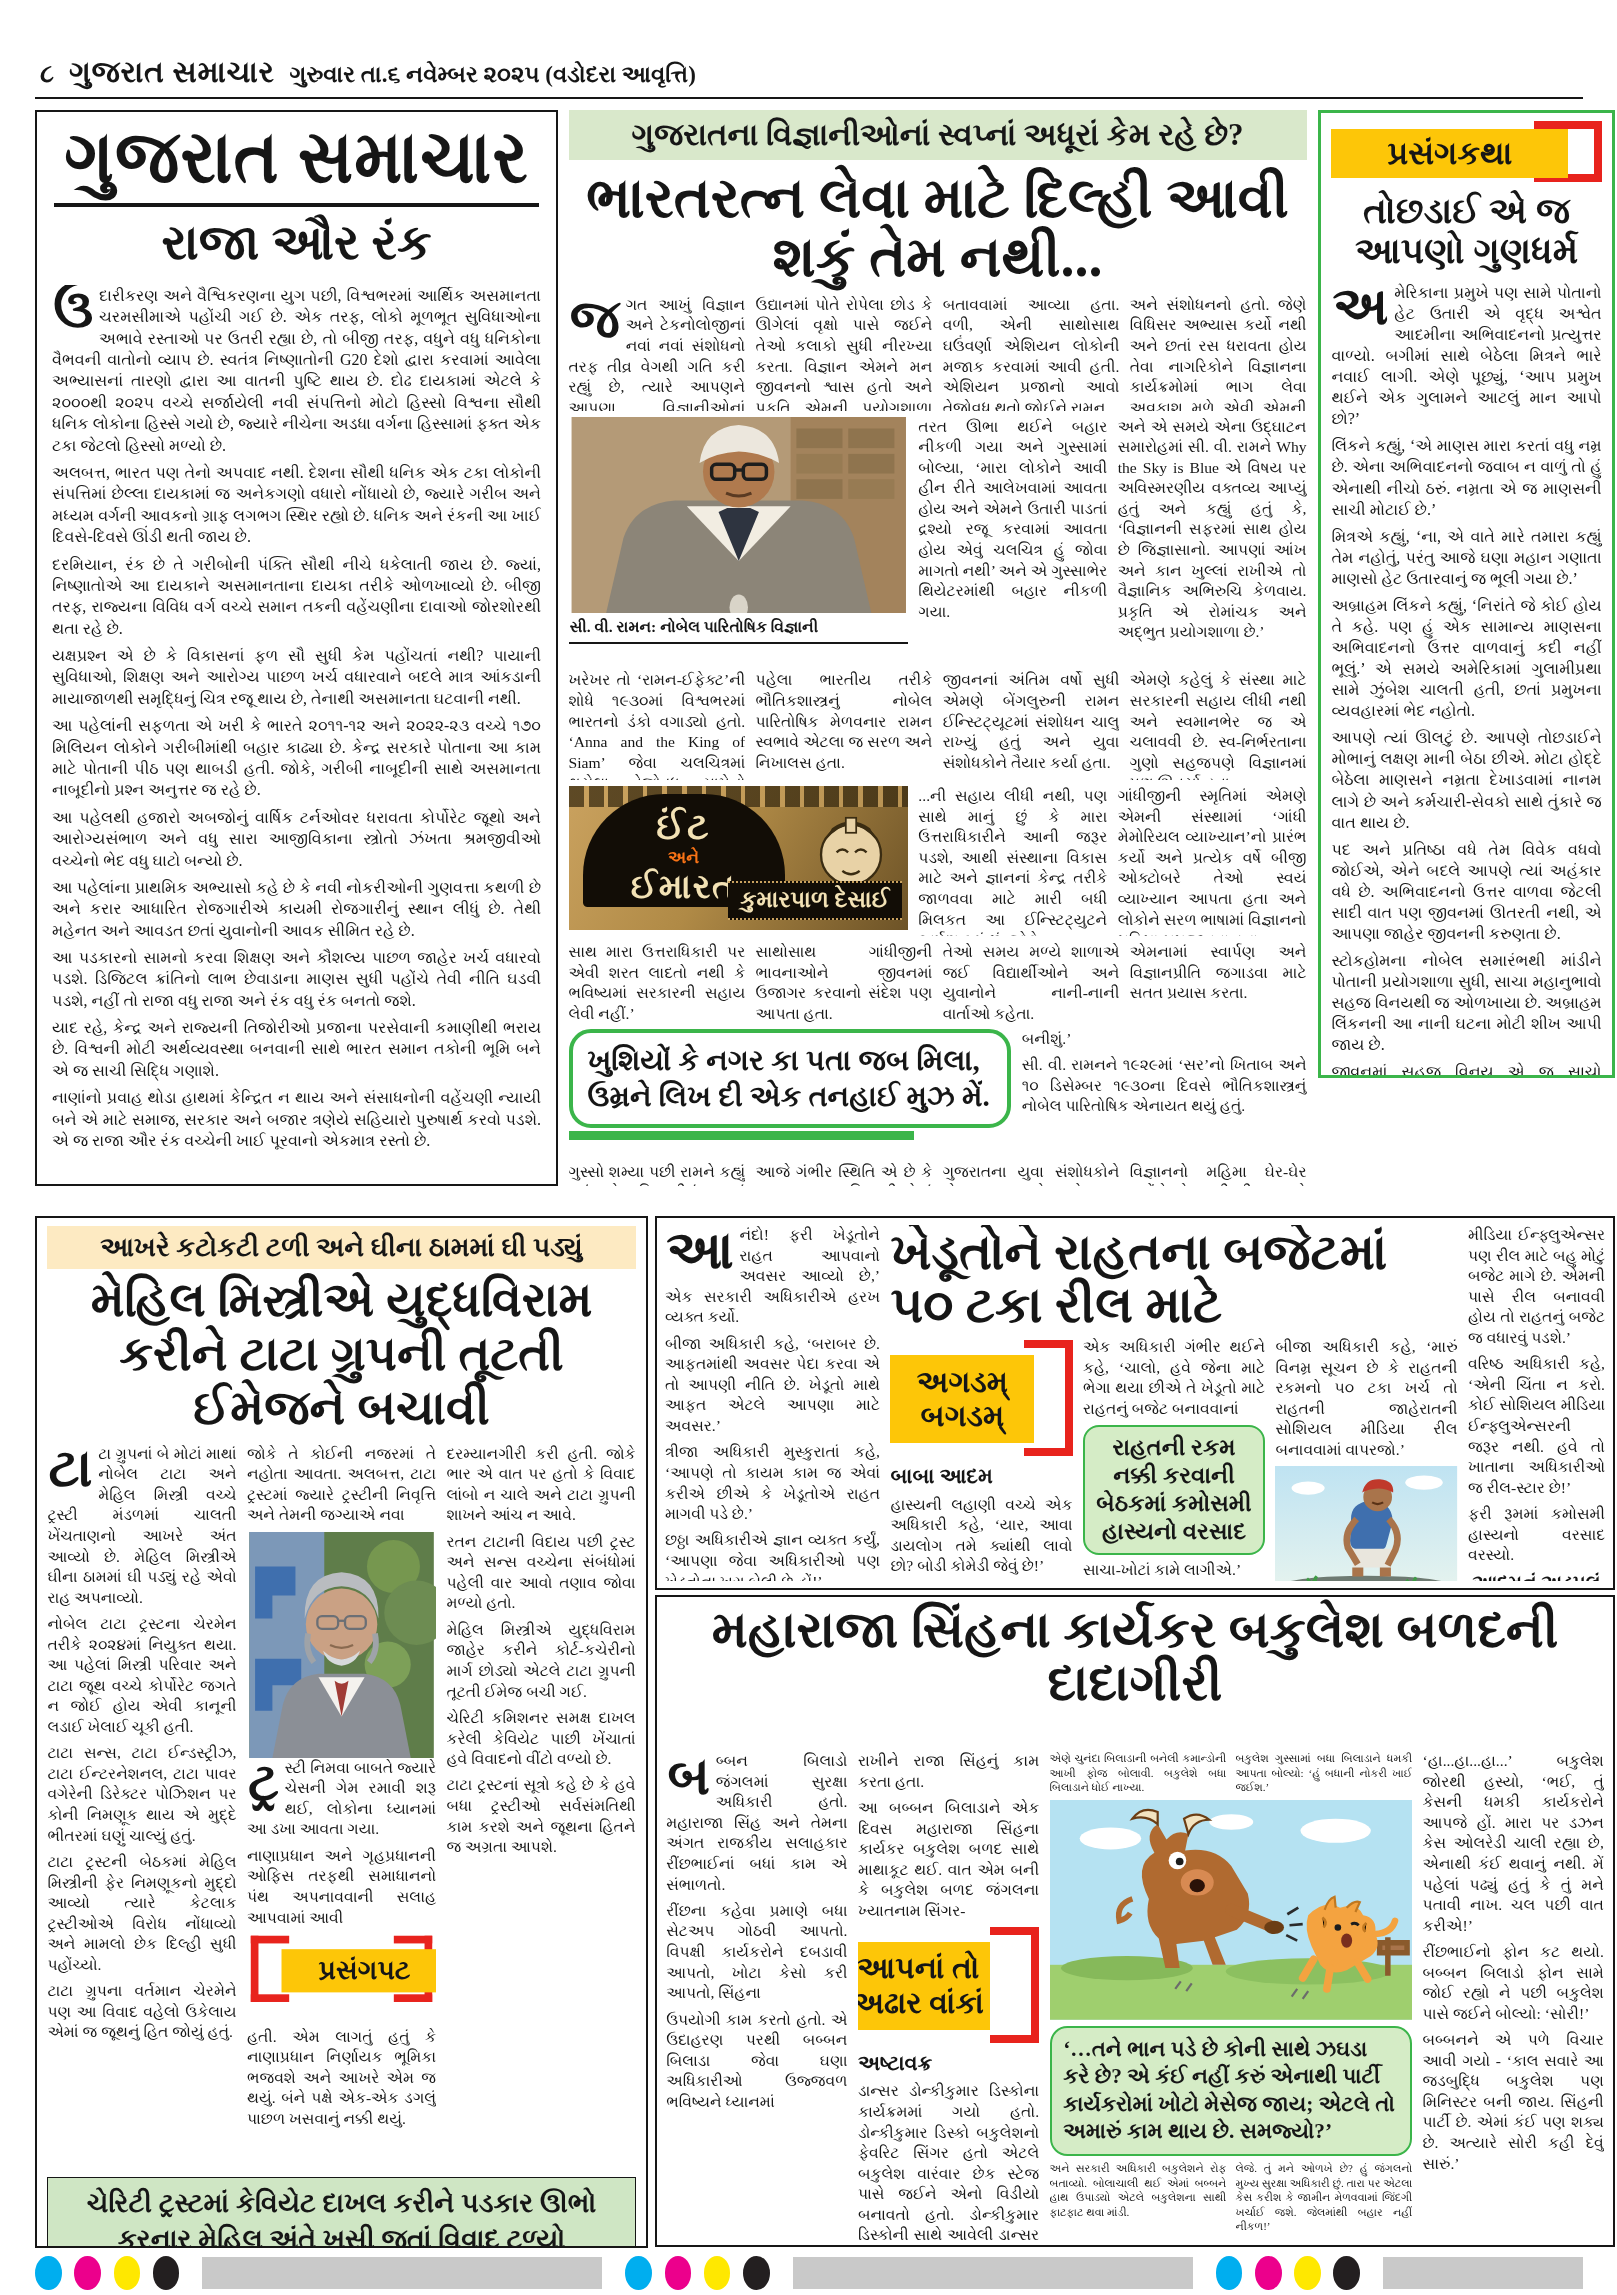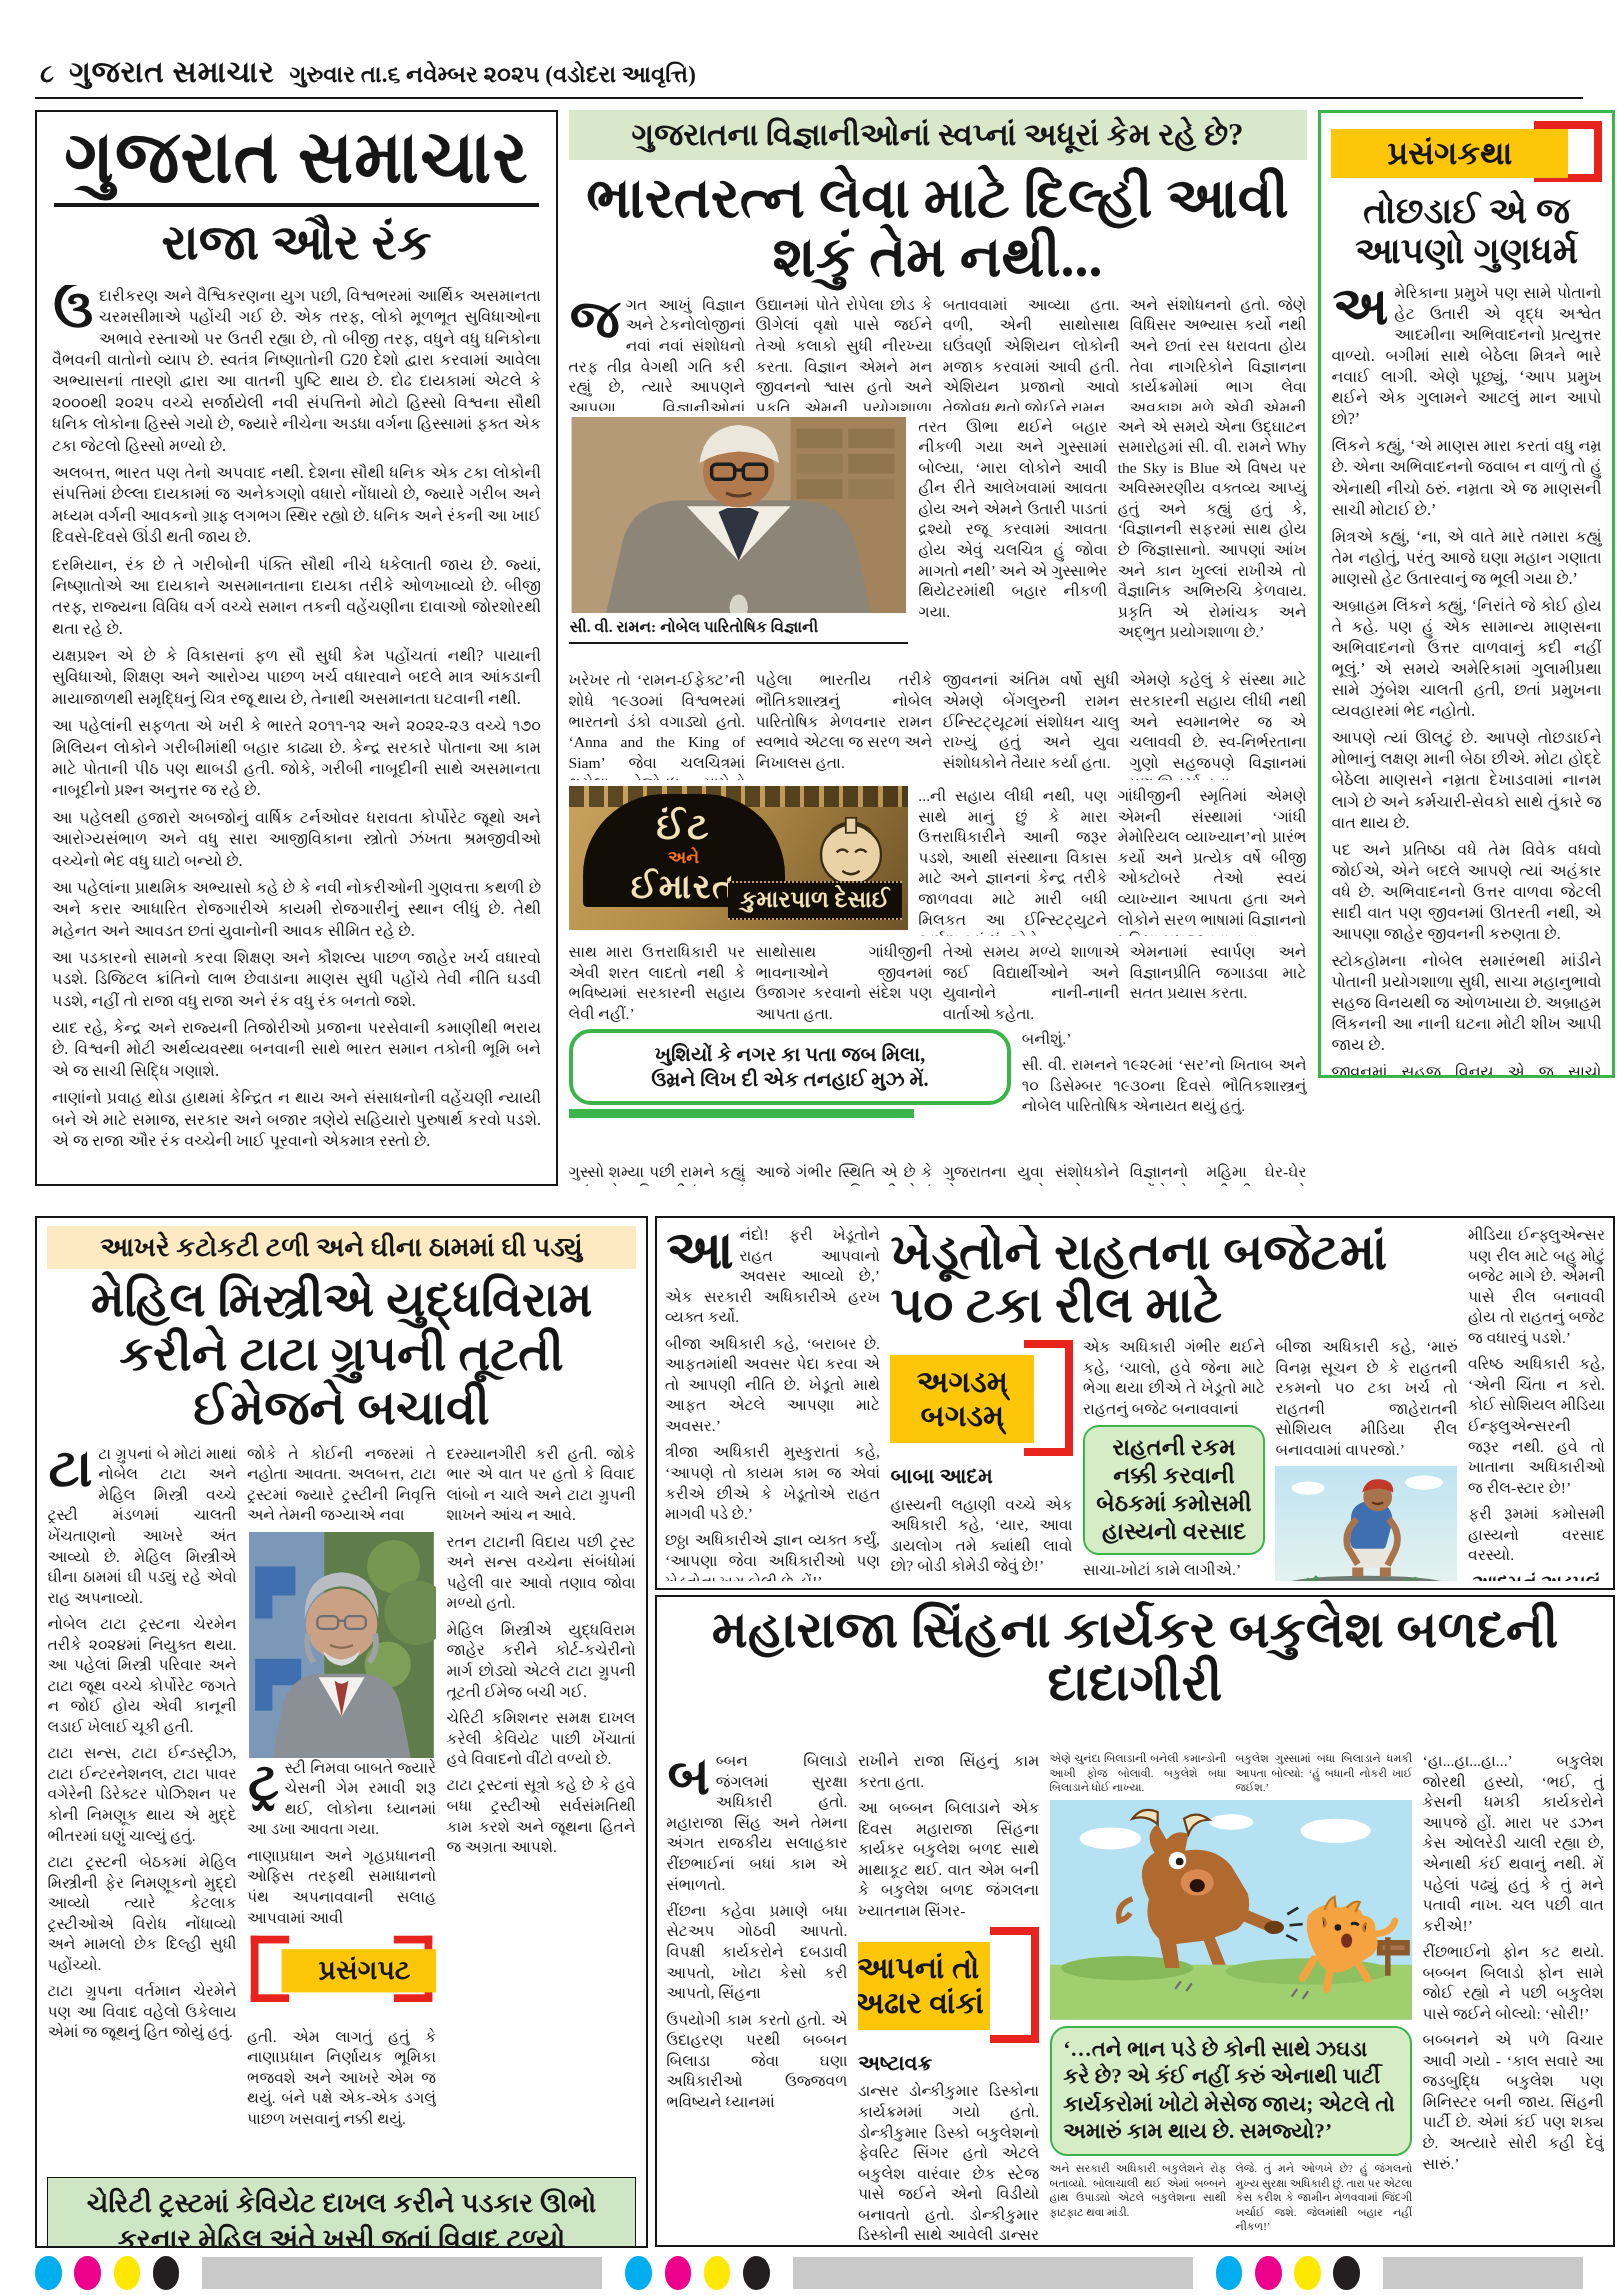--- a/index.html
+++ b/index.html
@@ -38,21 +38,21 @@
   .figwrap { overflow:hidden; }
   .figcap { font-size:15.6px; font-weight:bold; border-bottom:2.3px solid #161616; padding:4.6px 1.2px 5.8px; line-height:1.25; }
   .imarat { position:relative; width:100%; height:144px; background:linear-gradient(120deg,#caa25f 0%,#b08a46 45%,#6d5327 100%); overflow:hidden; }
   .imarat .frieze { position:absolute; left:0; top:0; width:100%; height:21px;
      background:repeating-linear-gradient(90deg,#3a2c12 0 15px,#caa25f 15px 19.6px); opacity:.75; }
   .imarat .arch { position:absolute; left:14px; top:8px; width:202px; height:113px; background:#120d06; border-radius:81px 81px 4.6px 4.6px; text-align:center; color:#f3e2b5; }
   .imarat .t1 { display:block; font-size:37px; font-weight:bold; margin-top:10.4px; letter-spacing:2.3px; }
   .imarat .t2 { display:block; font-size:17.3px; font-weight:bold; color:#f97316; }
   .imarat .t3 { display:block; font-size:34px; font-weight:bold; letter-spacing:1.7px; }
   .imarat .nameplate { position:absolute; right:5.8px; bottom:10.4px; background:#120d06; color:#f3e2b5; font-size:23px; font-weight:bold; padding:4.6px 12.7px; border-top:2.3px dotted #caa25f; border-bottom:2.3px dotted #caa25f; }
-  .quotebox { border:4px solid #3bb54a; border-radius:22px; padding:9.2px 15px; font-size:20px; font-weight:bold; line-height:1.25;text-align:center; }
+  .quotebox { border:4px solid #3bb54a; border-radius:22px; padding:9.2px 15px; font-size:29px; font-weight:bold; line-height:1.25; }
   .greenbar { height:9.2px; background:#3bb54a; width:78%; margin-top:3.5px; }
 
   
   .prasang { left:1318px; top:110px; width:297px; height:968px; border:3.5px solid #3bb54a; padding:8px 10.4px; }
   .tagwrap { position:relative; height:64px; margin-bottom:5.8px; }
   .tagbracket { position:absolute; top:0; width:68px; height:61px; border:8px solid #e8231d; }
   .tagbracket.r { right:0; border-left:none; }
   .tagbracket.l { left:0; border-right:none; }
   .taglabel { position:absolute; left:0; top:8px; width:237px; background:#fdc608; font-size:32px; font-weight:bold; text-align:center; padding:5.8px 0; }
   .pk-headline { font-size:36px; font-weight:bold; line-height:1.12; text-align:center; margin:4.6px 0 10.4px; }

